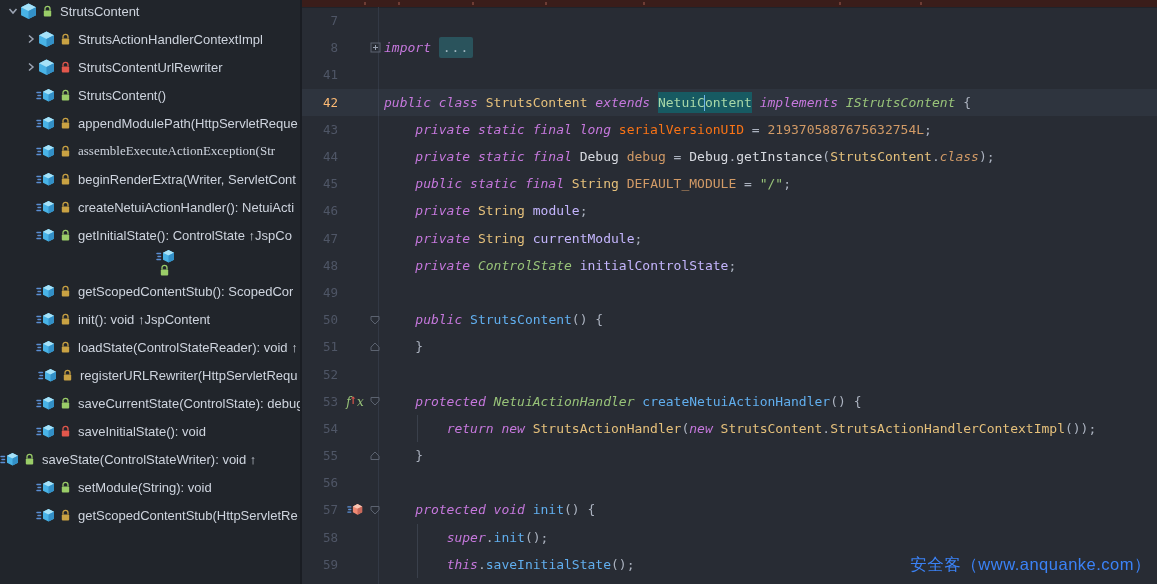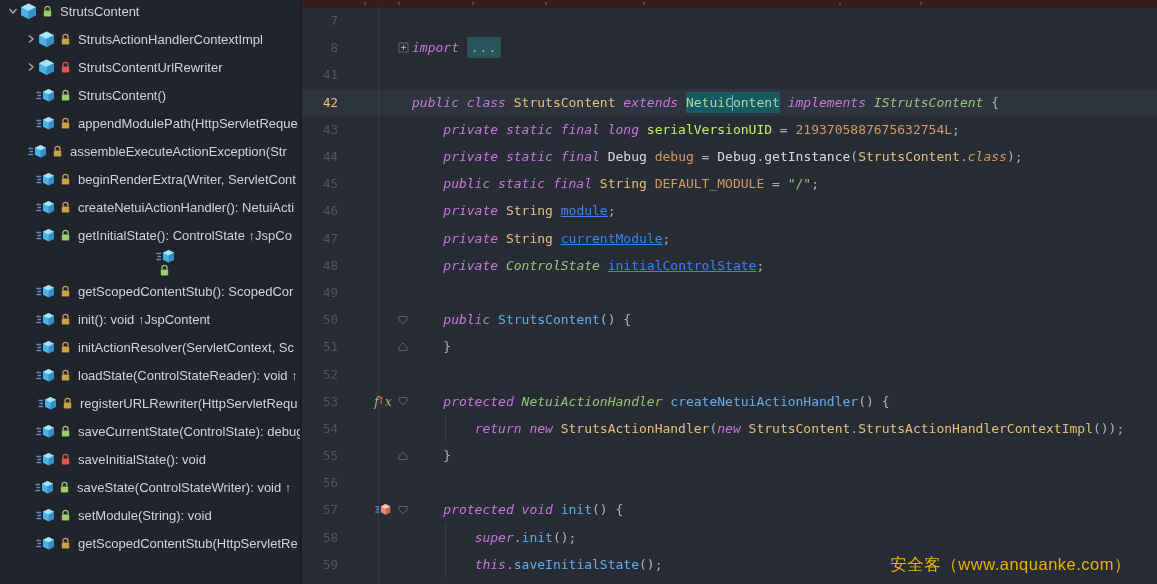--- a/index.html
+++ b/index.html
@@ -19,46 +19,46 @@
   .editor{flex:1;position:relative;overflow:hidden;background:#282c34;}
   .topbar{position:relative;height:7px;background:#3a1d1a;border-bottom:1px solid #20232a;}
   .topbar .tick{position:absolute;top:2px;width:2px;height:3px;background:#6e3c34;}
   .gutter-sep{position:absolute;left:76px;top:7px;bottom:0;width:1px;background:#333945;}
   .lines{position:absolute;top:7px;left:0;right:0;}
   .line{height:27.2px;display:flex;align-items:center;position:relative;
         font-family:"DejaVu Sans Mono",monospace;font-size:13px;}
   .line.cur{background:rgba(130,150,190,0.08);}
   .ln{width:36px;text-align:right;padding-right:6px;color:#4f5666;font-size:12.5px;flex-shrink:0;}
   .line.cur .ln{color:#fdba74;}
-  .gslot{width:22px;flex-shrink:0;display:flex;justify-content:center;align-items:center;margin-left:28px;}
+  .gslot{width:22px;flex-shrink:0;display:flex;justify-content:center;align-items:center;}
   .fslot{width:18px;flex-shrink:0;display:flex;justify-content:center;align-items:center;}
   .code{position:relative;flex:1;height:100%;line-height:27.2px;white-space:pre;overflow:hidden;}
   .guide{position:absolute;top:0;bottom:0;width:1px;background:#3a404b;}
   
   .kw{color:#c678dd;font-style:italic;}
   .cls{color:#e5c07b;}
   .itf{color:#98c379;font-style:italic;}
   .meth{color:#61afef;}
-  .field{color:#3b82f6;text-decoration:underline;}
+  .field{color:#c4b5fd;}
   .sfield{color:#d19a66;}
-  .pconst{color:#bef264;}
+  .pconst{color:#f97316;}
   .num{color:#d19a66;}
   .str{color:#98c379;}
   .pln{color:#abb2bf;}
   .pln2{color:#d7dae0;}
   .kwi{color:#d19a66;font-style:italic;}
   .sel{color:#a8d8a8;background:#175a62;padding:3px 0;}
   .foldbox{color:#9fb6bf;background:#2a535c;padding:3px 4px;border-radius:2px;letter-spacing:1px;}
   .caret{display:inline-block;width:2px;height:16px;background:#6fb3e8;
          vertical-align:middle;margin:0 -1px;}
   .gfx{font-family:"DejaVu Serif",serif;line-height:1;}
   .gfx .f{color:#98c379;font-style:italic;font-size:12px;}
   .gfx .a{color:#e2574c;font-size:10px;font-weight:bold;margin-left:-2px;vertical-align:2px;}
   
-  .watermark{position:absolute;right:26px;bottom:8px;color:#eab308;font-size:16.5px;
+  .watermark{position:absolute;right:6px;bottom:8px;color:#3b82f6;font-size:16.5px;
              font-weight:500;letter-spacing:.5px;z-index:5;
              font-family:"Liberation Sans",sans-serif;}
 </style>
 </head>
 <body>
 
 <div class="app">
   <div class="sidebar">
     <div class="tree" id="tree">
         <div class="tree-row" style="padding-left: 6px;">
@@ -159,21 +159,21 @@
             </svg>
           </span>
           <span class="t-lock">
             <svg width="11" height="13" viewBox="0 0 11 13">
    <path d="M3 5.5V3.8a2.5 2.5 0 0 1 5 0V5.5" fill="none" stroke="#c9a243" stroke-width="1.3"></path>
    <rect x="1.8" y="5.5" width="7.4" height="6" rx="1" fill="#c9a243"></rect>
             </svg>
           </span>
           <span class="t-label">appendModulePath(HttpServletReque</span>
         </div>
-        <div class="tree-row" style="padding-left: 28px;">
+        <div class="tree-row" style="padding-left: 36px; font-family: Liberation Serif, serif;">
           <span class="t-icon">
             <svg width="19" height="15" viewBox="0 0 19 15">
    <g stroke="#5b8fd4" stroke-width="1.5" stroke-linecap="round">
     <line x1="1" y1="4.5" x2="4.5" y2="4.5"></line>
                 <line x1="2" y1="7.5" x2="4.5" y2="7.5"></line>
     <line x1="1" y1="10.5" x2="4.5" y2="10.5"></line>
               </g>
    <polygon points="12.5,1 18,3.8 18,10.8 12.5,13.6 7,10.8 7,3.8" fill="#49b3e6"></polygon>
    <polygon points="12.5,1 18,3.8 12.5,6.6 7,3.8" fill="#a6e2f8"></polygon>
    <polygon points="12.5,6.6 18,3.8 18,10.8 12.5,13.6" fill="#3390c7"></polygon>
@@ -325,41 +325,20 @@
    <polygon points="12.5,1 18,3.8 12.5,6.6 7,3.8" fill="#a6e2f8"></polygon>
    <polygon points="12.5,6.6 18,3.8 18,10.8 12.5,13.6" fill="#3390c7"></polygon>
             </svg>
           </span>
           <span class="t-lock">
             <svg width="11" height="13" viewBox="0 0 11 13">
    <path d="M3 5.5V3.8a2.5 2.5 0 0 1 5 0V5.5" fill="none" stroke="#c9a243" stroke-width="1.3"></path>
    <rect x="1.8" y="5.5" width="7.4" height="6" rx="1" fill="#c9a243"></rect>
             </svg>
           </span>
-          <span class="t-label">initActionResolver(ServletContext, Sc</span>
-        </div>
-        <div class="tree-row" style="padding-left: 36px;">
-          <span class="t-icon">
-            <svg width="19" height="15" viewBox="0 0 19 15">
-   <g stroke="#5b8fd4" stroke-width="1.5" stroke-linecap="round">
-    <line x1="1" y1="4.5" x2="4.5" y2="4.5"></line>
-                <line x1="2" y1="7.5" x2="4.5" y2="7.5"></line>
-    <line x1="1" y1="10.5" x2="4.5" y2="10.5"></line>
-              </g>
-   <polygon points="12.5,1 18,3.8 18,10.8 12.5,13.6 7,10.8 7,3.8" fill="#49b3e6"></polygon>
-   <polygon points="12.5,1 18,3.8 12.5,6.6 7,3.8" fill="#a6e2f8"></polygon>
-   <polygon points="12.5,6.6 18,3.8 18,10.8 12.5,13.6" fill="#3390c7"></polygon>
-            </svg>
-          </span>
-          <span class="t-lock">
-            <svg width="11" height="13" viewBox="0 0 11 13">
-   <path d="M3 5.5V3.8a2.5 2.5 0 0 1 5 0V5.5" fill="none" stroke="#c9a243" stroke-width="1.3"></path>
-   <rect x="1.8" y="5.5" width="7.4" height="6" rx="1" fill="#c9a243"></rect>
-            </svg>
-          </span>
           <span class="t-label">loadState(ControlStateReader): void ↑</span>
         </div>
         <div class="tree-row" style="padding-left: 38px;">
           <span class="t-icon">
             <svg width="19" height="15" viewBox="0 0 19 15">
    <g stroke="#5b8fd4" stroke-width="1.5" stroke-linecap="round">
     <line x1="1" y1="4.5" x2="4.5" y2="4.5"></line>
                 <line x1="2" y1="7.5" x2="4.5" y2="7.5"></line>
     <line x1="1" y1="10.5" x2="4.5" y2="10.5"></line>
               </g>
@@ -411,21 +390,21 @@
             </svg>
           </span>
           <span class="t-lock">
             <svg width="11" height="13" viewBox="0 0 11 13">
    <path d="M3 5.5V3.8a2.5 2.5 0 0 1 5 0V5.5" fill="none" stroke="#e2574c" stroke-width="1.3"></path>
    <rect x="1.8" y="5.5" width="7.4" height="6" rx="1" fill="#e2574c"></rect>
             </svg>
           </span>
           <span class="t-label">saveInitialState(): void</span>
         </div>
-        <div class="tree-row" style=" margin-left: 35px;">
+        <div class="tree-row" style="">
           <span class="t-icon">
             <svg width="19" height="15" viewBox="0 0 19 15">
    <g stroke="#5b8fd4" stroke-width="1.5" stroke-linecap="round">
     <line x1="1" y1="4.5" x2="4.5" y2="4.5"></line>
                 <line x1="2" y1="7.5" x2="4.5" y2="7.5"></line>
     <line x1="1" y1="10.5" x2="4.5" y2="10.5"></line>
               </g>
    <polygon points="12.5,1 18,3.8 18,10.8 12.5,13.6 7,10.8 7,3.8" fill="#49b3e6"></polygon>
    <polygon points="12.5,1 18,3.8 12.5,6.6 7,3.8" fill="#a6e2f8"></polygon>
    <polygon points="12.5,6.6 18,3.8 18,10.8 12.5,13.6" fill="#3390c7"></polygon>

